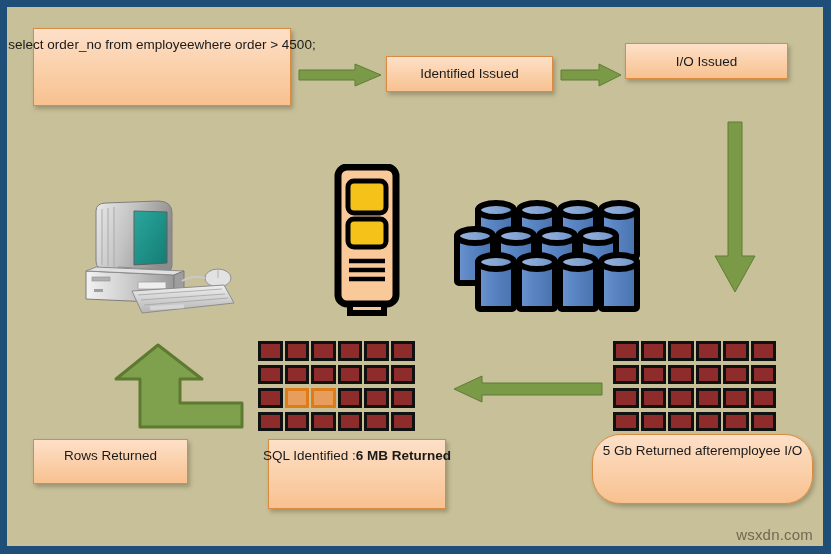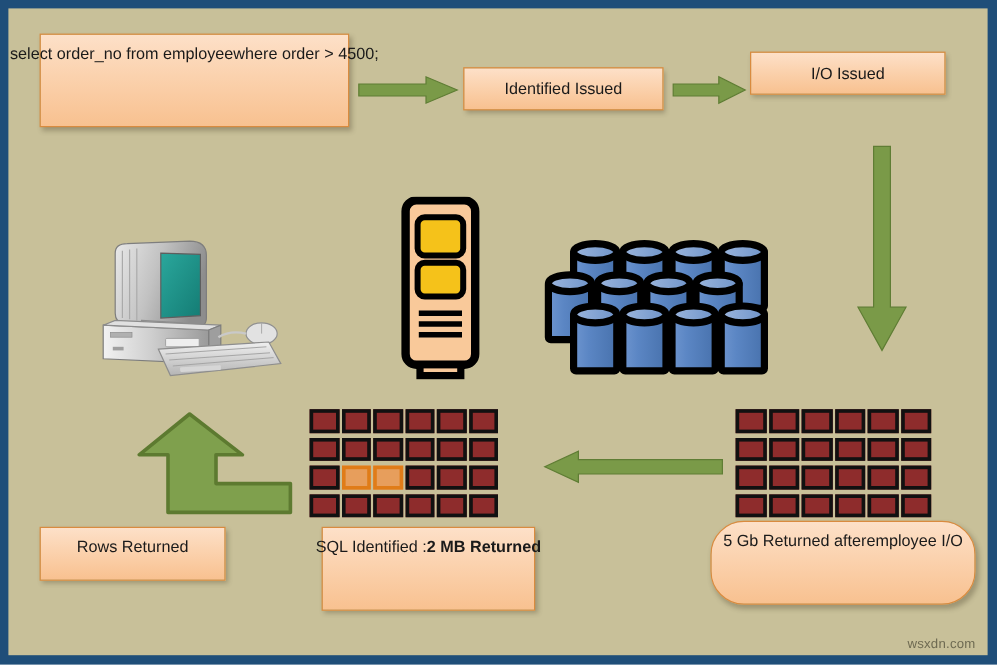--- a/index.html
+++ b/index.html
@@ -96,21 +96,21 @@
   .cell.hl {
     background: #e79e5c;
     border-color: #e07c18;
   }
 
   
   #watermark {
     position: absolute;
     right: 10px;
     bottom: 3px;
-    font-size: 11px;
+    font-size: 15px;
     color: #6e6a52;
     letter-spacing: 0.2px;
   }
 </style>
 </head>
 <body>
 
 <div id="frame">
   <div id="canvas">
 
@@ -321,21 +321,21 @@
         <path d="M48,4 L92,38 L70,38 L70,62 L132,62 L132,86 L30,86 L30,38 L6,38 Z" fill="#7fa04d" stroke="#5d7a30" stroke-width="3" stroke-linejoin="round"></path>
       </svg>
     </div>
 
     <div class="box" id="box-rows">
       <span class="ln">Rows Returned</span>
     </div>
 
     <div class="box" id="box-sql">
       <span class="ln">SQL Identified :</span>
-      <span class="ln bold">2 MB Returned</span>
+      <span class="ln bold">6 MB Returned</span>
     </div>
 
     <div class="box" id="box-gb">
       <span class="ln">5 Gb Returned after</span>
       <span class="ln">employee I/O</span>
     </div>
 
     <div id="watermark">wsxdn.com</div>
 
   </div>

